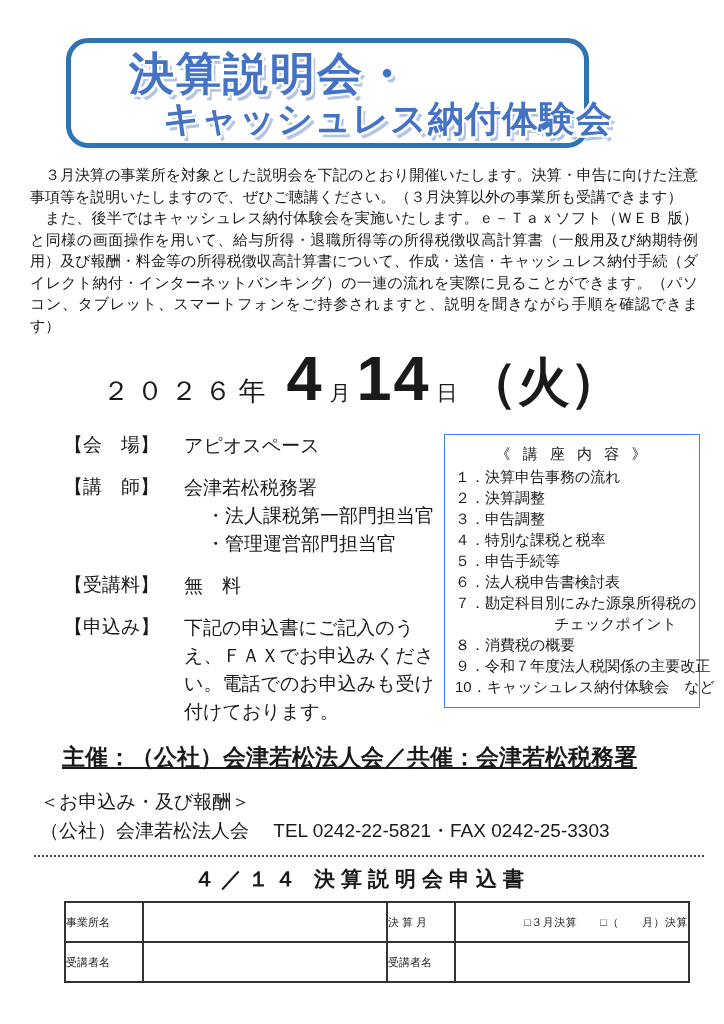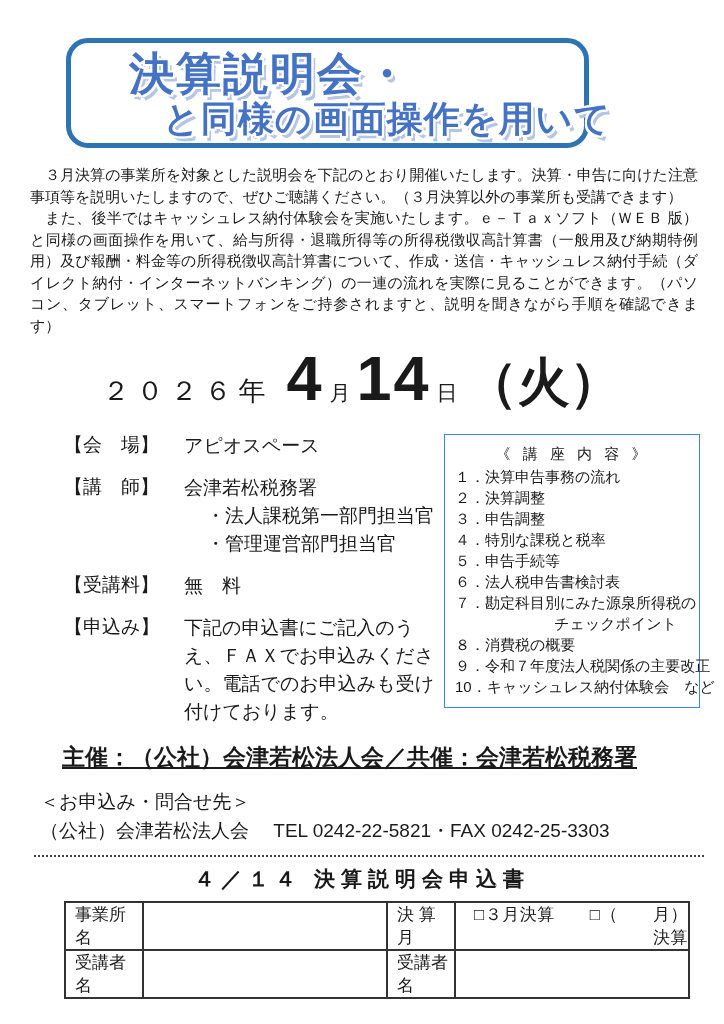--- a/index.html
+++ b/index.html
@@ -75,38 +75,37 @@
   .form-title { margin-top: 8px; text-align: center; font-size: 21px; font-weight: bold; letter-spacing: 6px; }
   table.app-form {
     margin: 8px 0 0 64px;
     border-collapse: collapse;
     width: 624px;
     table-layout: fixed;
   }
   .app-form td {
     border: 2px solid #333;
     height: 40px;
-    font-size: 17px;
-    padding-left: 9px;
+    font-size: 11px;
     background: #fff;
   }
   .app-form col.c1 { width: 78px; }
   .app-form col.c2 { width: 244px; }
   .app-form col.c3 { width: 68px; }
   .app-form col.c4 { width: 234px; }
   .checkbox-cell { letter-spacing: 0.5px; text-align: right; }
 </style>
 </head>
 <body>
 
 <div class="page">
 
   <div class="title-box">
     <div class="title-line title-line1">決算説明会・</div>
-    <div class="title-line title-line2">と同様の画面操作を用いて</div>
+    <div class="title-line title-line2">キャッシュレス納付体験会</div>
   </div>
 
   <div class="intro">
     <p>３月決算の事業所を対象とした説明会を下記のとおり開催いたします。決算・申告に向けた注意事項等を説明いたしますので、ぜひご聴講ください。（３月決算以外の事業所も受講できます）</p>
     <p>また、後半ではキャッシュレス納付体験会を実施いたします。ｅ－Ｔａｘソフト（ＷＥＢ 版）と同様の画面操作を用いて、給与所得・退職所得等の所得税徴収高計算書（一般用及び納期特例用）及び報酬・料金等の所得税徴収高計算書について、作成・送信・キャッシュレス納付手続（ダイレクト納付・インターネットバンキング）の一連の流れを実際に見ることができます。（パソコン、タブレット、スマートフォンをご持参されますと、説明を聞きながら手順を確認できます）</p>
   </div>
 
   <div class="date-row">
     <span class="date-year">２０２６年</span>
     <span class="date-num">4</span>
@@ -156,21 +155,21 @@
       <div class="course-item indent-right">チェックポイント</div>
       <div class="course-item">８．消費税の概要</div>
       <div class="course-item">９．令和７年度法人税関係の主要改正</div>
       <div class="course-item">10．キャッシュレス納付体験会　など</div>
     </div>
   </div>
 
   <div class="organizer">主催：（公社）会津若松法人会／共催：会津若松税務署</div>
 
   <div class="contact">
-    <div>＜お申込み・問合せ先＞</div>
+    <div>＜お申込み・及び報酬＞</div>
     <div class="contact-line">（公社）会津若松法人会　 TEL 0242-22-5821・FAX 0242-25-3303</div>
   </div>
 
   <div class="dotted-sep"></div>
 
   <div class="form-title">４／１４ 決算説明会申込書</div>
 
   <table class="app-form">
     <colgroup>
         <col class="c1">

